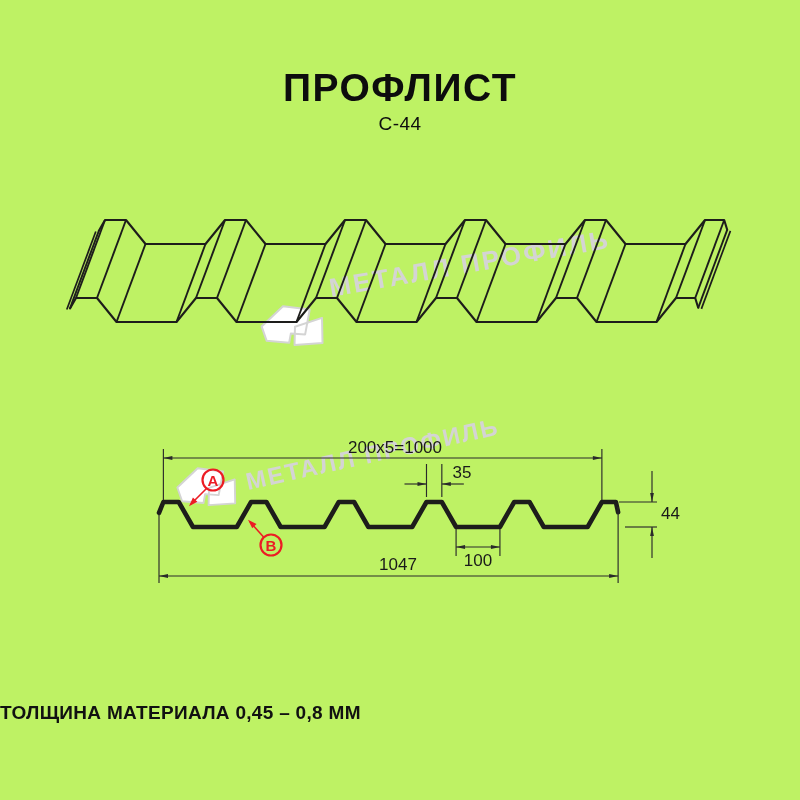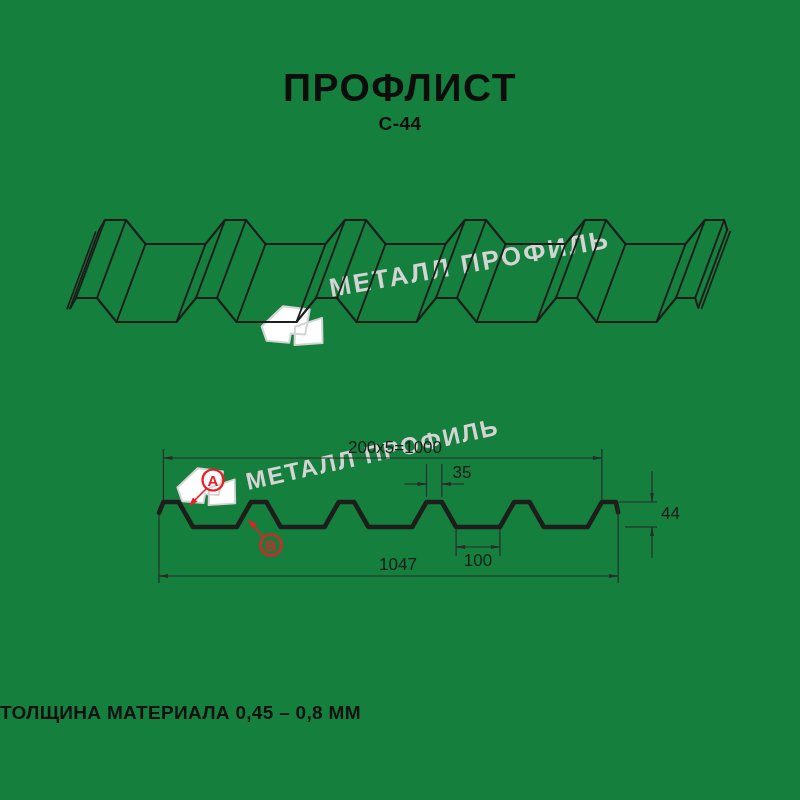--- a/index.html
+++ b/index.html
@@ -1,21 +1,21 @@
 <!DOCTYPE html>
 <html><head>
 <meta charset="utf-8">
 <style>
   html,body{margin:0;padding:0;background:#fff;}
-  .page{position:relative;width:800px;height:800px;background:#15803d;overflow:hidden;
+  .page{position:relative;width:800px;height:800px;background:#bef264;overflow:hidden;
         font-family:"Liberation Sans",sans-serif;}
   .title{position:absolute;top:66px;left:0;width:800px;text-align:center;
          font-size:39px;font-weight:700;letter-spacing:1.5px;color:#0d0d0d;}
   .subtitle{position:absolute;top:113px;left:0;width:800px;text-align:center;
-         font-size:19px;font-weight:700;letter-spacing:.5px;color:#0d0d0d;}
+         font-size:19px;font-weight:400;letter-spacing:.5px;color:#0d0d0d;}
   .footer-note{position:absolute;top:702px;left:0;width:800px;text-align:left;
          font-size:19px;font-weight:700;letter-spacing:.3px;color:#111;}
   svg{position:absolute;left:0;top:0;}
   .wm{font-family:"Liberation Sans",sans-serif;font-weight:bold;fill:#d4d4d4;}
   .wm1{font-size:26px;letter-spacing:2.5px;}
   .wm2{font-size:24px;letter-spacing:2px;}
   .dim-text{font-size:17px;fill:#1a1a1a;font-family:"Liberation Sans",sans-serif;}
   .callout-text{font-size:15px;font-weight:bold;fill:#ec1c24;font-family:"Liberation Sans",sans-serif;}
 </style>
 </head>

